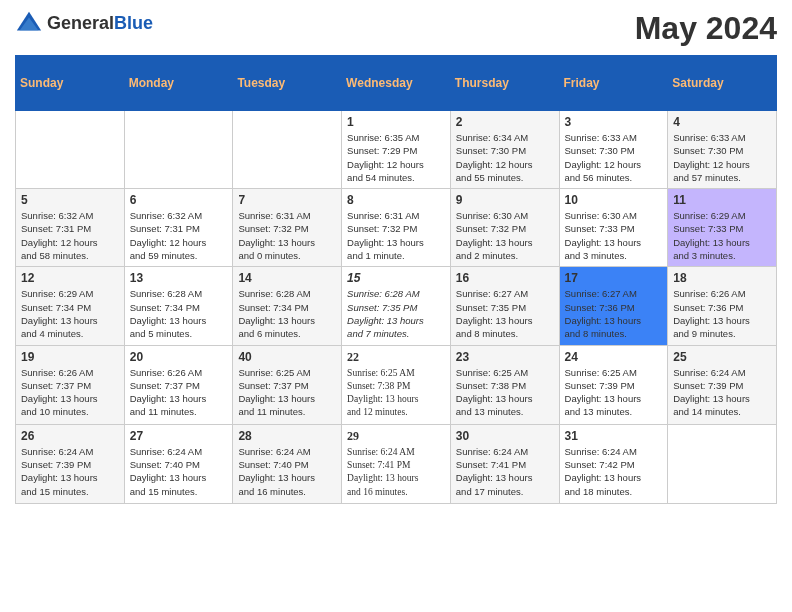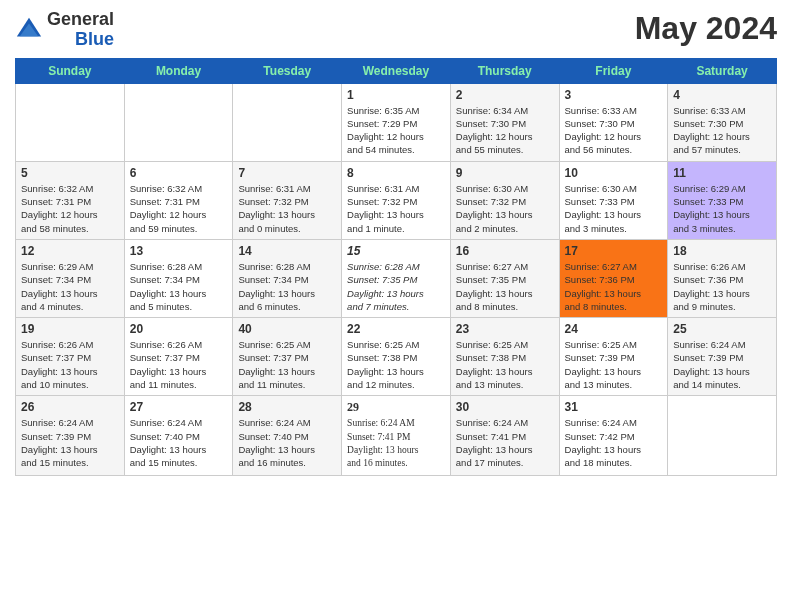--- a/index.html
+++ b/index.html
@@ -16,23 +16,22 @@
       align-items: flex-start;
       margin-bottom: 8px;
     }
     .logo {
       display: flex;
       align-items: center;
       gap: 4px;
     }
     .logo-text {
       display: flex;
-      flex-direction: column;
+      flex-direction: row;
       line-height: 1.1;
-      align-items: flex-end;
     }
     .logo-general {
       font-size: 18px;
       font-weight: bold;
       color: #333;
     }
     .logo-blue {
       font-size: 18px;
       font-weight: bold;
       color: #1a5cb5;
@@ -53,25 +52,25 @@
       font-size: 14px;
       color: #555;
     }
     table {
       width: 100%;
       border-collapse: collapse;
       table-layout: fixed;
     }
     th {
       background-color: #1a5cb5;
-      color: #86efac;
+      color: #fdba74;
       font-size: 12px;
       font-weight: bold;
-      padding: 5px 4px;
-      text-align: center;
+      padding: 20px 4px;
+      text-align: left;
       border: 1px solid #1a5cb5;
     }
     td {
       border: 1px solid #ccc;
       vertical-align: top;
       padding: 4px 5px;
       font-size: 10px;
       color: #333;
       height: 78px;
       background: #fff;
@@ -194,21 +193,21 @@
           <div class="day-info">Sunrise: 6:28 AM<br>Sunset: 7:34 PM<br>Daylight: 13 hours<br>and 6 minutes.</div>
         </td>
         <td style="background: rgb(255, 255, 255); font-style: italic;">
           <span class="day-number">15</span>
           <div class="day-info">Sunrise: 6:28 AM<br>Sunset: 7:35 PM<br>Daylight: 13 hours<br>and 7 minutes.</div>
         </td>
         <td style="background: rgb(245, 245, 245); margin-top: 20px;">
           <span class="day-number">16</span>
           <div class="day-info">Sunrise: 6:27 AM<br>Sunset: 7:35 PM<br>Daylight: 13 hours<br>and 8 minutes.</div>
         </td>
-        <td style="background: #f97316;">
+        <td style="background: #3b82f6;">
           <span class="day-number">17</span>
           <div class="day-info">Sunrise: 6:27 AM<br>Sunset: 7:36 PM<br>Daylight: 13 hours<br>and 8 minutes.</div>
         </td>
         <td style="background: rgb(245, 245, 245);">
           <span class="day-number">18</span>
           <div class="day-info">Sunrise: 6:26 AM<br>Sunset: 7:36 PM<br>Daylight: 13 hours<br>and 9 minutes.</div>
         </td>
       </tr>
       <tr>
         <td style="background: rgb(245, 245, 245);">
@@ -216,21 +215,21 @@
           <div class="day-info">Sunrise: 6:26 AM<br>Sunset: 7:37 PM<br>Daylight: 13 hours<br>and 10 minutes.</div>
         </td>
         <td style="background: rgb(255, 255, 255);">
           <span class="day-number">20</span>
           <div class="day-info">Sunrise: 6:26 AM<br>Sunset: 7:37 PM<br>Daylight: 13 hours<br>and 11 minutes.</div>
         </td>
         <td style="background: rgb(245, 245, 245);">
           <span class="day-number">40</span>
           <div class="day-info">Sunrise: 6:25 AM<br>Sunset: 7:37 PM<br>Daylight: 13 hours<br>and 11 minutes.</div>
         </td>
-        <td style="background: rgb(255, 255, 255);">
+        <td style="background: rgb(255, 255, 255); font-family: Liberation Serif, serif;">
           <span class="day-number">22</span>
           <div class="day-info">Sunrise: 6:25 AM<br>Sunset: 7:38 PM<br>Daylight: 13 hours<br>and 12 minutes.</div>
         </td>
         <td style="background: rgb(245, 245, 245);">
           <span class="day-number">23</span>
           <div class="day-info">Sunrise: 6:25 AM<br>Sunset: 7:38 PM<br>Daylight: 13 hours<br>and 13 minutes.</div>
         </td>
         <td style="background: rgb(255, 255, 255);">
           <span class="day-number">24</span>
           <div class="day-info">Sunrise: 6:25 AM<br>Sunset: 7:39 PM<br>Daylight: 13 hours<br>and 13 minutes.</div>

